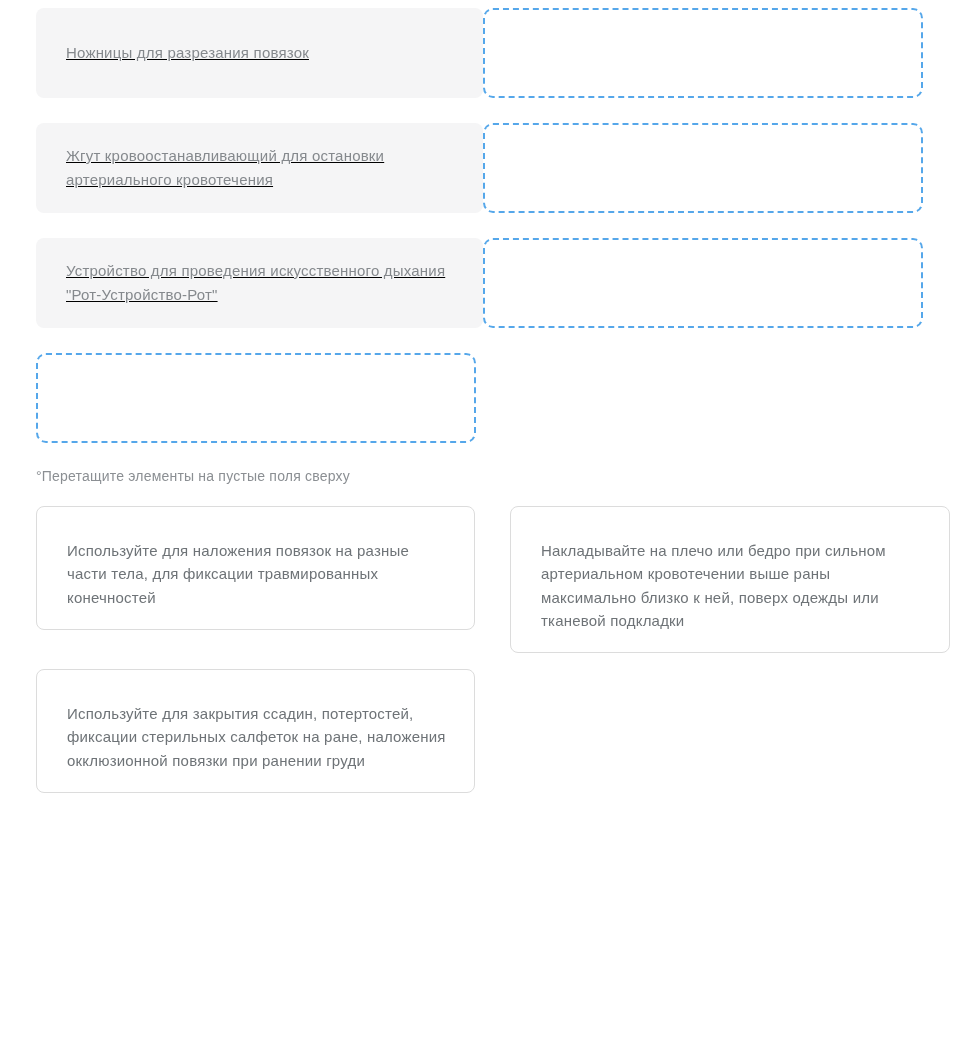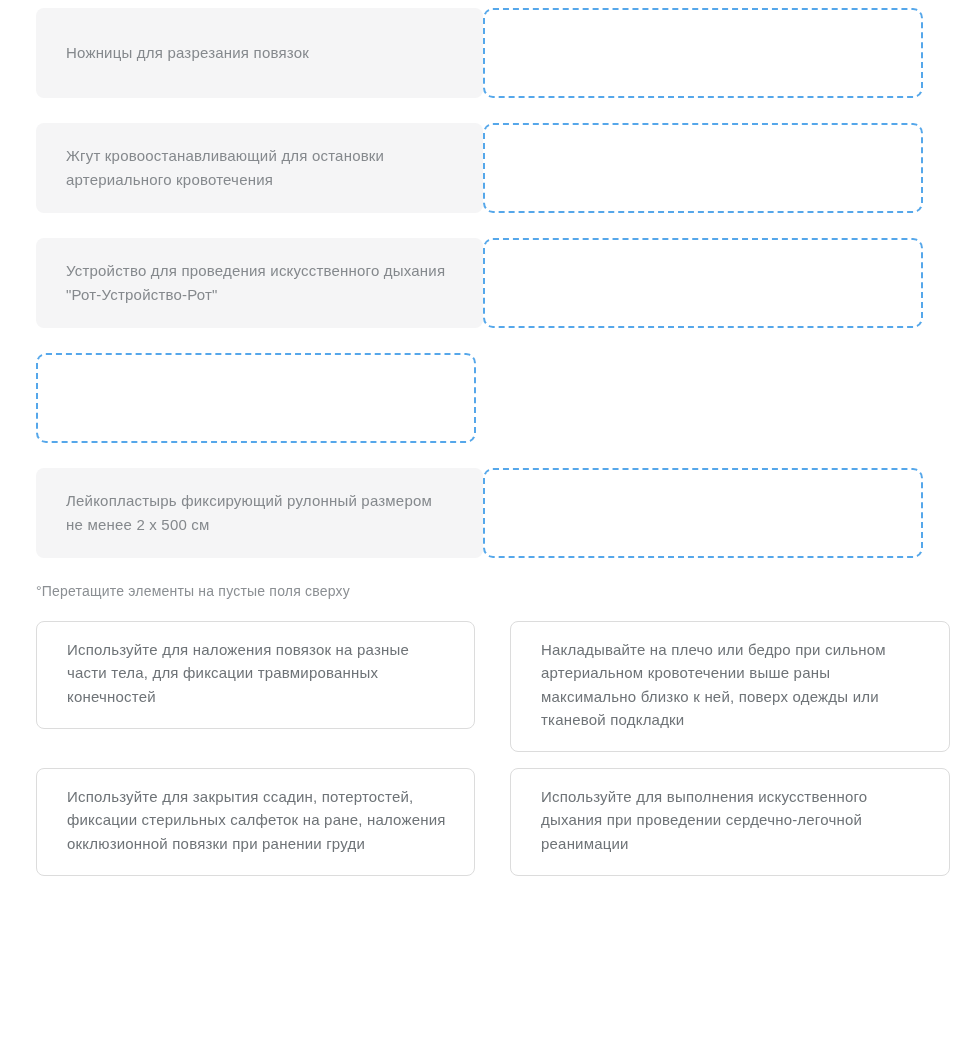--- a/index.html
+++ b/index.html
@@ -13,20 +13,21 @@
       overflow: hidden;
     }
     .page {
       padding: 8px 0 0 36px;
       width: 956px;
     }
     
     .match-row {
       display: flex;
       margin-bottom: 25px;
+      text-decoration: underline;
     }
     .item-label {
       width: 447px;
       min-height: 90px;
       background: #f5f5f6;
       border-radius: 8px;
       display: flex;
       align-items: center;
       padding: 14px 34px 14px 30px;
       color: #85898d;
@@ -54,21 +55,21 @@
       display: grid;
       grid-template-columns: 439px 440px;
       column-gap: 35px;
       row-gap: 16px;
       align-items: start;
     }
     .drag-card {
       background: #ffffff;
       border: 1px solid #dcdcdc;
       border-radius: 8px;
-      padding: 16px 28px 20px 30px;
+      padding: 32px 28px 20px 30px;
       color: #6e7377;
       font-size: 15px;
       line-height: 1.55;
       letter-spacing: 0.2px;
       cursor: grab;
     }
   </style>
 </head>
 <body>
 
@@ -92,37 +93,28 @@
     <div class="item-label">
       <span>Устройство для проведения искусственного дыхания "Рот-Устройство-Рот"</span>
     </div>
     <div class="dropzone"></div>
   </div>
 
   <div class="match-row">
     <div class="dropzone"></div>
   </div>
 
-  <div class="match-row">
-    <div class="item-label">
-      <span>Лейкопластырь фиксирующий рулонный размером не менее 2 х 500 см</span>
-    </div>
-    <div class="dropzone"></div>
-  </div>
 
   <div class="instruction">°Перетащите элементы на пустые поля сверху</div>
 
   <div class="cards-grid">
     <div class="drag-card">
       <span>Используйте для наложения повязок на разные части тела, для фиксации травмированных конечностей</span>
     </div>
     <div class="drag-card">
       <span>Накладывайте на плечо или бедро при сильном артериальном кровотечении выше раны максимально близко к ней, поверх одежды или тканевой подкладки</span>
     </div>
     <div class="drag-card">
       <span>Используйте для закрытия ссадин, потертостей, фиксации стерильных салфеток на ране, наложения окклюзионной повязки при ранении груди</span>
     </div>
-    <div class="drag-card">
-      <span>Используйте для выполнения искусственного дыхания при проведении сердечно-легочной реанимации</span>
-    </div>
   </div>
 
 </div>
 
 </body></html>

